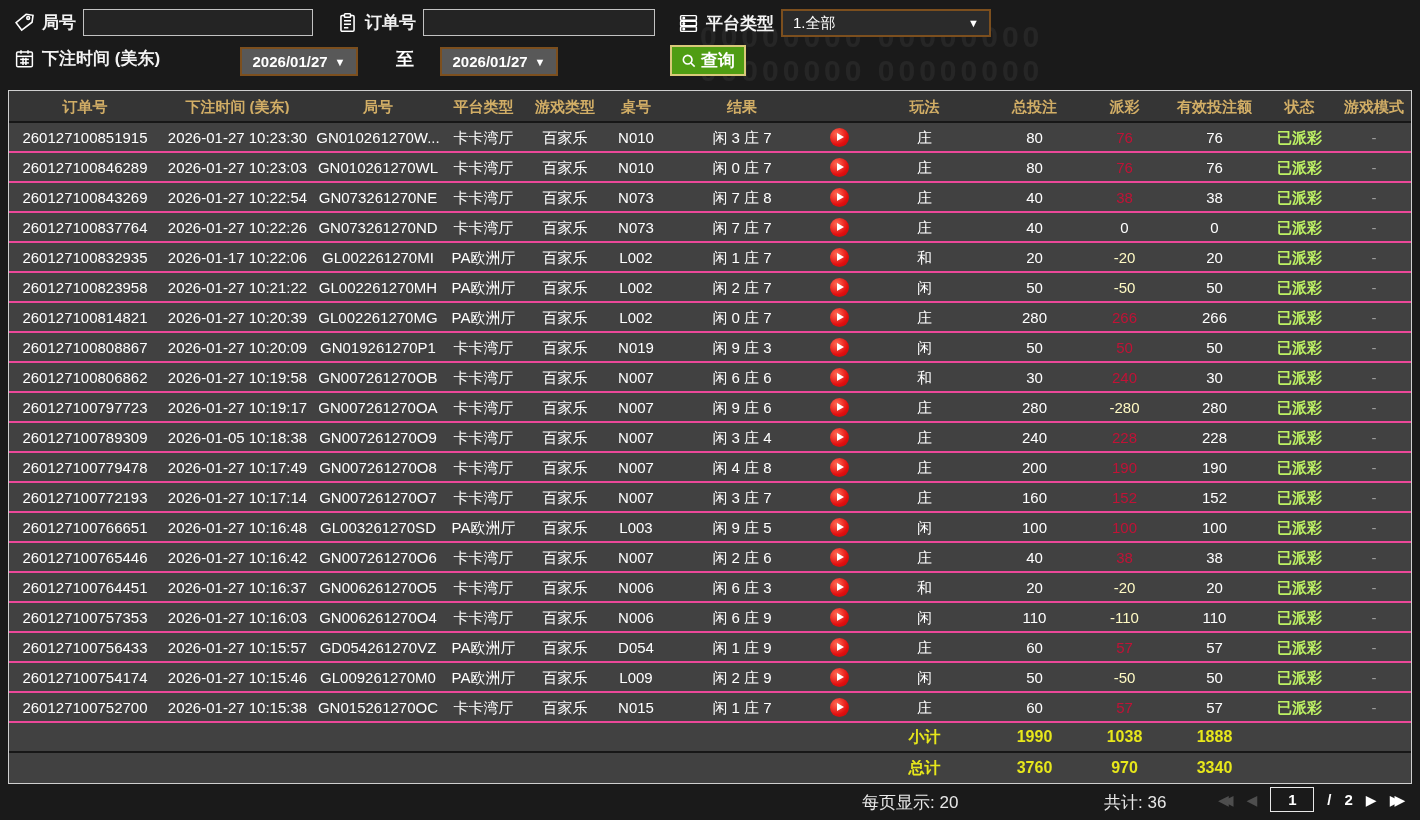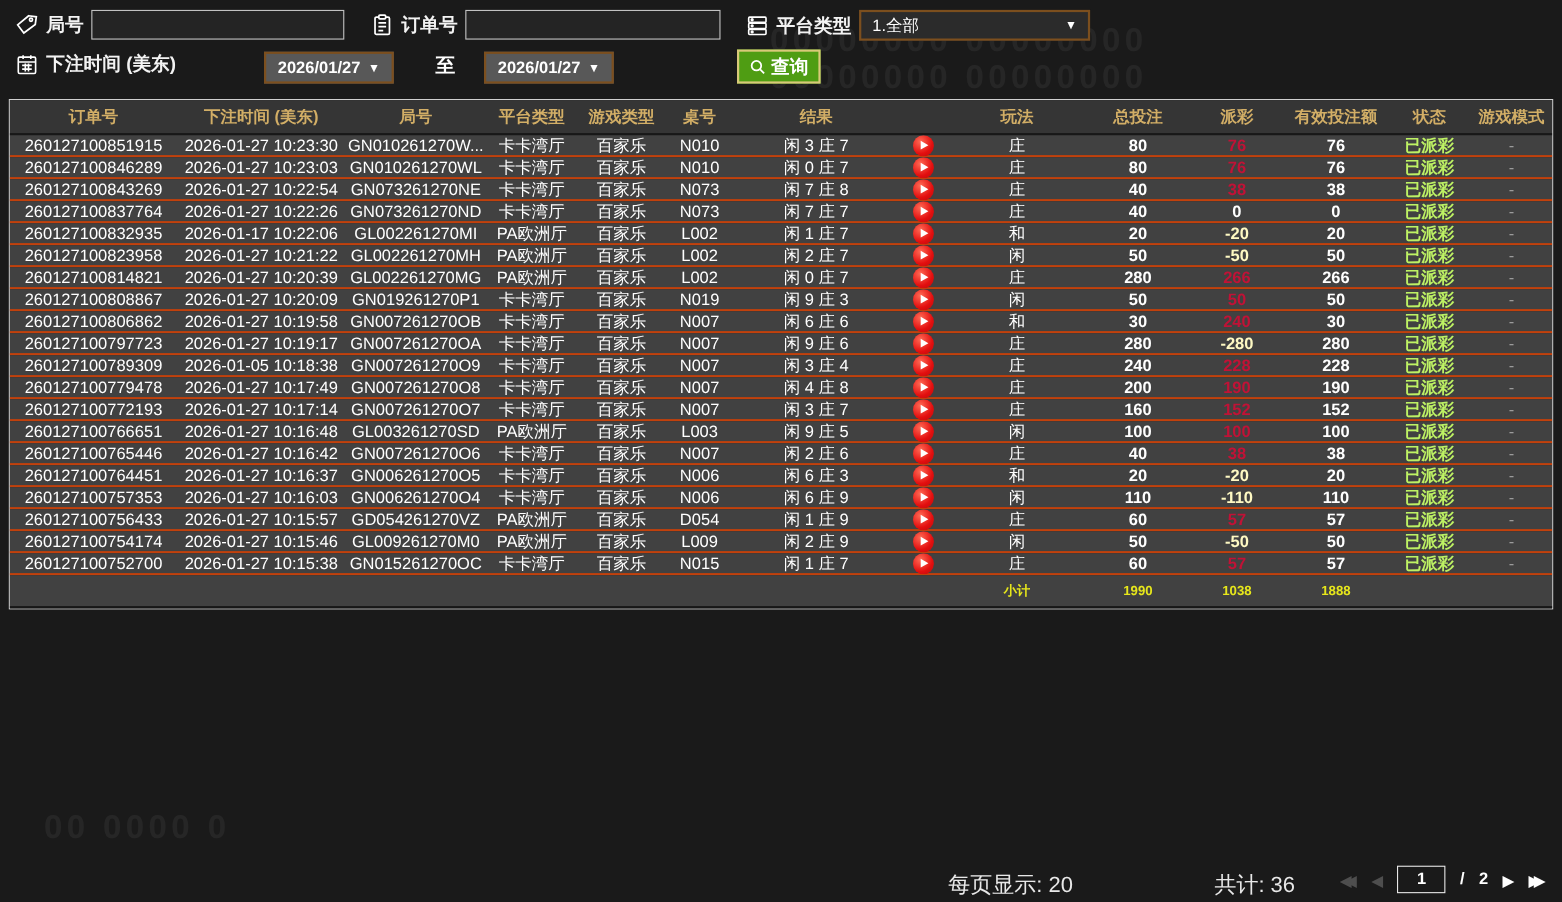--- a/index.html
+++ b/index.html
@@ -32,38 +32,38 @@
     color:#fff;cursor:pointer}
   .querybtn svg{width:16px;height:16px}
   
   .table{position:absolute;left:8px;top:90px;width:1404px;z-index:1;
     border:1px solid #cfcfcf;background:#1d1d1d}
   .tr{display:grid;
     grid-template-columns:152px 153px 128px 83px 80px 62px 150px 45px 125px 95px 85px 95px 75px 1fr;
     align-items:center}
   .thead{height:32px;background:#353535;border-bottom:2px solid #171717}
   .thead .td{color:#d2ae66;font-weight:bold;font-size:15px}
-  .row{height:20px;background:#414141;border-bottom:2px solid #c2410c}
+  .row{height:30px;background:#414141;border-bottom:2px solid #ec4899}
   .sumrow{height:30px;background:#414141;border-bottom:2px solid #171717}
   .sumrow.last{border-bottom:none}
   .td{text-align:center;font-size:15px;white-space:nowrap;overflow:hidden;line-height:1}
-  .num{font-weight:bold}
-  .yellow{color:#e7e71b;font-weight:bold;font-size:12px}
+  .num{font-weight:normal}
+  .yellow{color:#e7e71b;font-weight:bold;font-size:16px}
   .red{color:#c01236}
   .lime{color:#fef9c3}
   .green{color:#bef264;font-weight:bold}
   .dim{color:#9b9b9b}
   .play-btn{width:19px;height:19px;border-radius:50%;display:inline-flex;
     align-items:center;justify-content:center;cursor:pointer;
     background:radial-gradient(circle at 35% 30%,#ff6a55 0%,#e30f0f 60%,#b80b0b 100%)}
   .play-tri{width:0;height:0;border-left:7px solid #fff;
     border-top:4px solid transparent;border-bottom:4px solid transparent;margin-left:2px}
   
   .footer{position:absolute;left:0;top:784px;width:1420px;height:34px;z-index:2}
-  .fp{position:absolute;top:7px;font-size:20px;color:#e8e8e8}
+  .fp{position:absolute;top:7px;font-size:17px;color:#e8e8e8}
   .pager{position:absolute;left:1218px;top:3px;display:flex;align-items:center;gap:13px}
   .pg-arrow{font-size:14px;color:#fff;cursor:pointer;line-height:1}
   .pg-arrow.dbl{letter-spacing:-6px;padding-right:6px}
   .pg-arrow.disabled{color:#4e4e4e}
   .page-box{width:44px;height:25px;border:1px solid #e8e8e8;background:transparent;
     color:#fff;text-align:center;font-size:15px;font-weight:bold;outline:none}
   .slash{font-size:15px;font-weight:bold}
 </style>
 </head>
 <body>
@@ -546,20 +546,36 @@
       <div class="td"></div>
       <div class="td"></div>
       <div class="td"></div>
     <div class="td yellow">小计</div>
     <div class="td yellow">1990</div>
     <div class="td yellow">1038</div>
     <div class="td yellow">1888</div>
     <div class="td"></div>
       <div class="td"></div>
   </div>
+  <div class="tr sumrow last">
+    <div class="td"></div>
+      <div class="td"></div>
+      <div class="td"></div>
+      <div class="td"></div>
+    <div class="td"></div>
+      <div class="td"></div>
+      <div class="td"></div>
+      <div class="td"></div>
+    <div class="td yellow">总计</div>
+    <div class="td yellow">3760</div>
+    <div class="td yellow">970</div>
+    <div class="td yellow">3340</div>
+    <div class="td"></div>
+      <div class="td"></div>
+  </div>
 </div>
 
 <div class="footer">
   <span class="fp" style="left:862px">每页显示: 20</span>
   <span class="fp" style="left:1104px">共计: 36</span>
   <div class="pager">
     <span class="pg-arrow dbl disabled">◀◀</span>
     <span class="pg-arrow disabled">◀</span>
     <input class="page-box" value="1" style="">
     <span class="slash">/</span>

